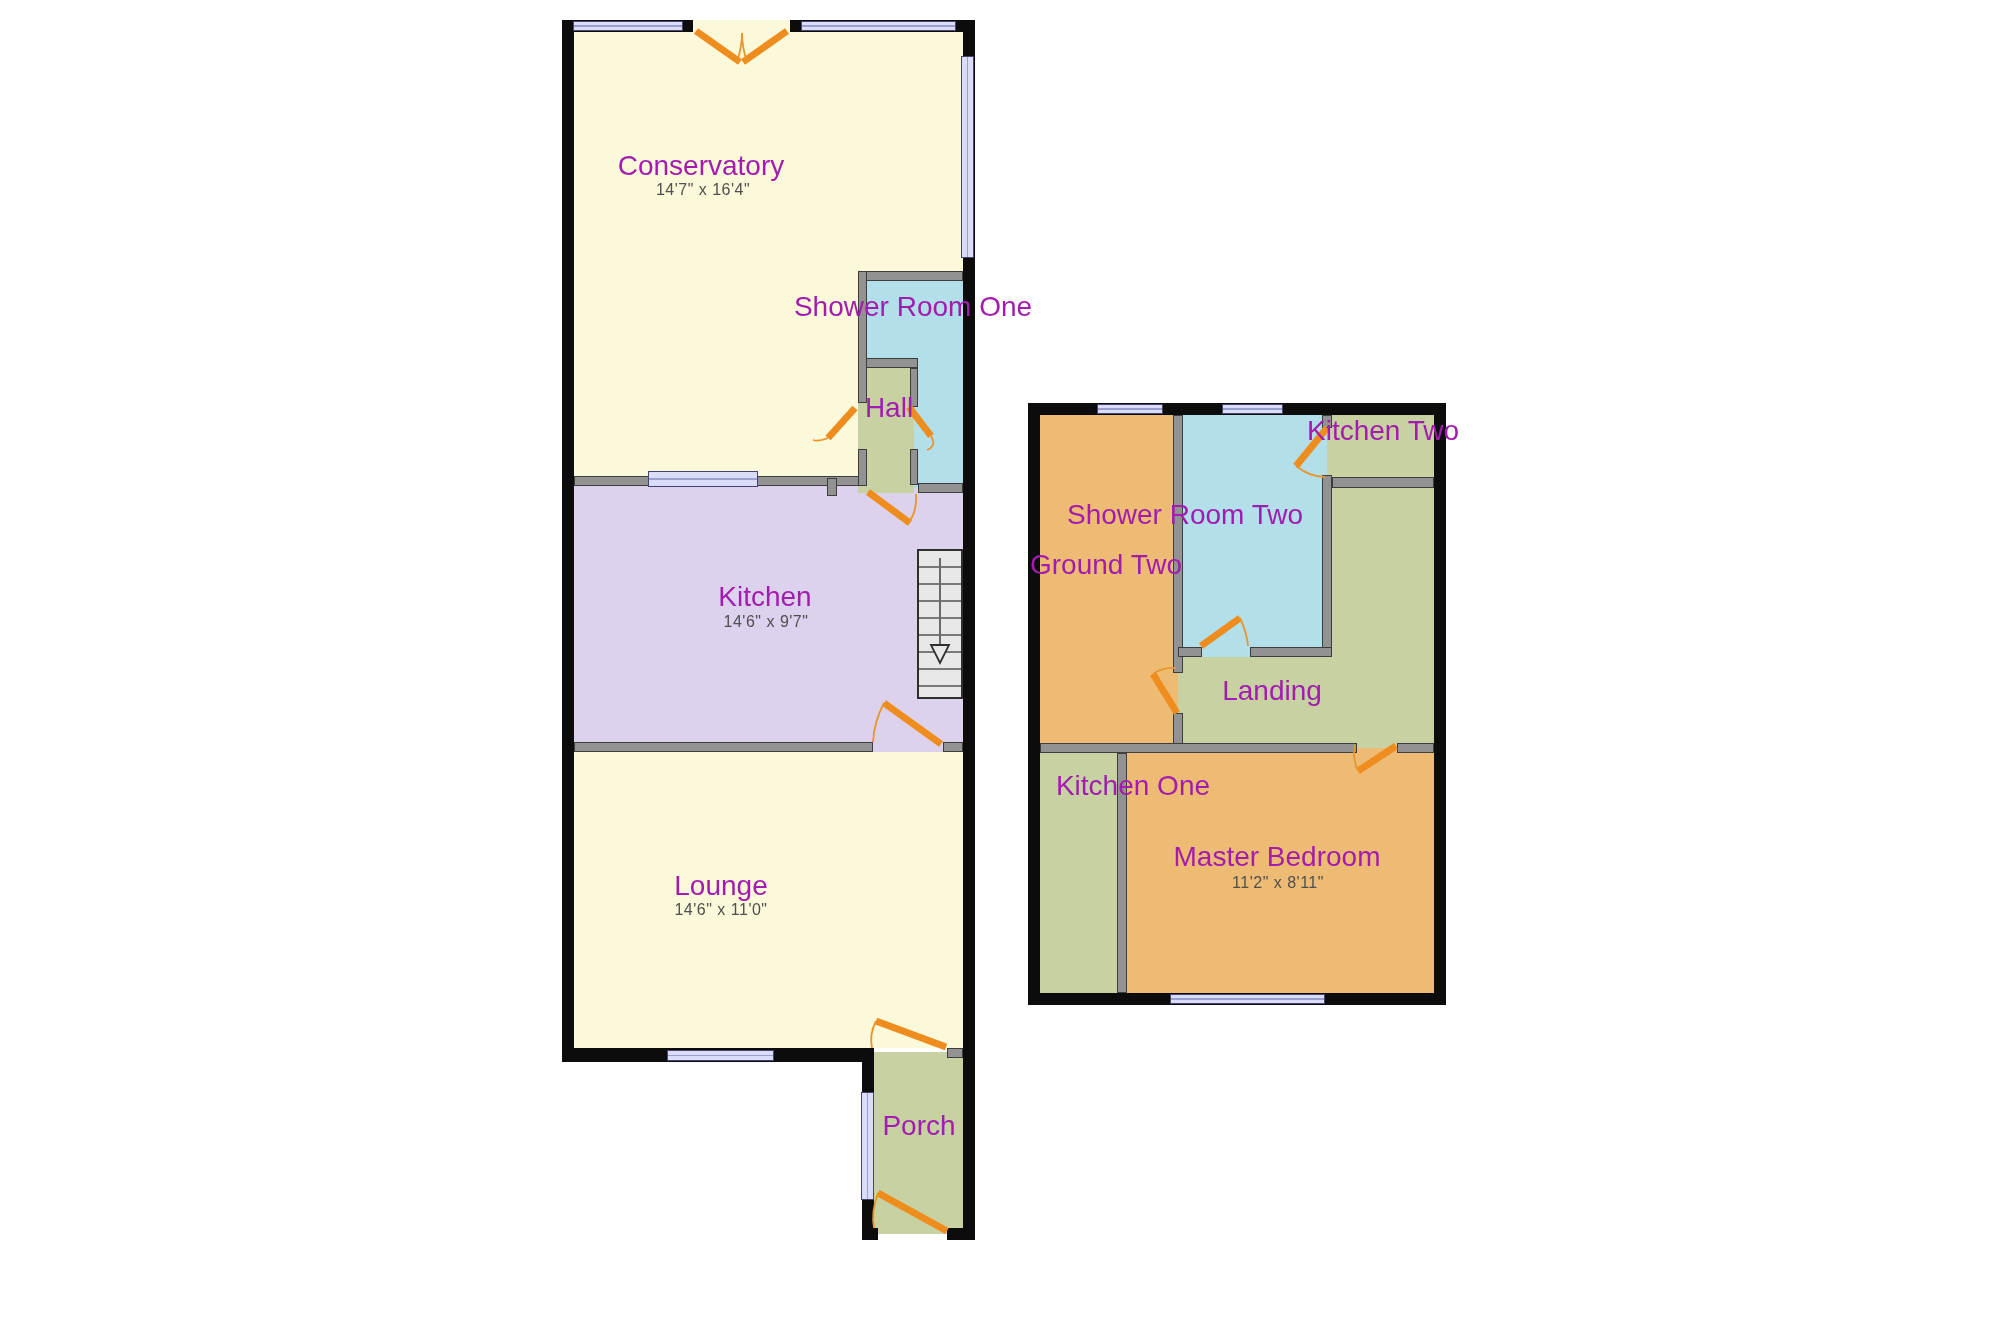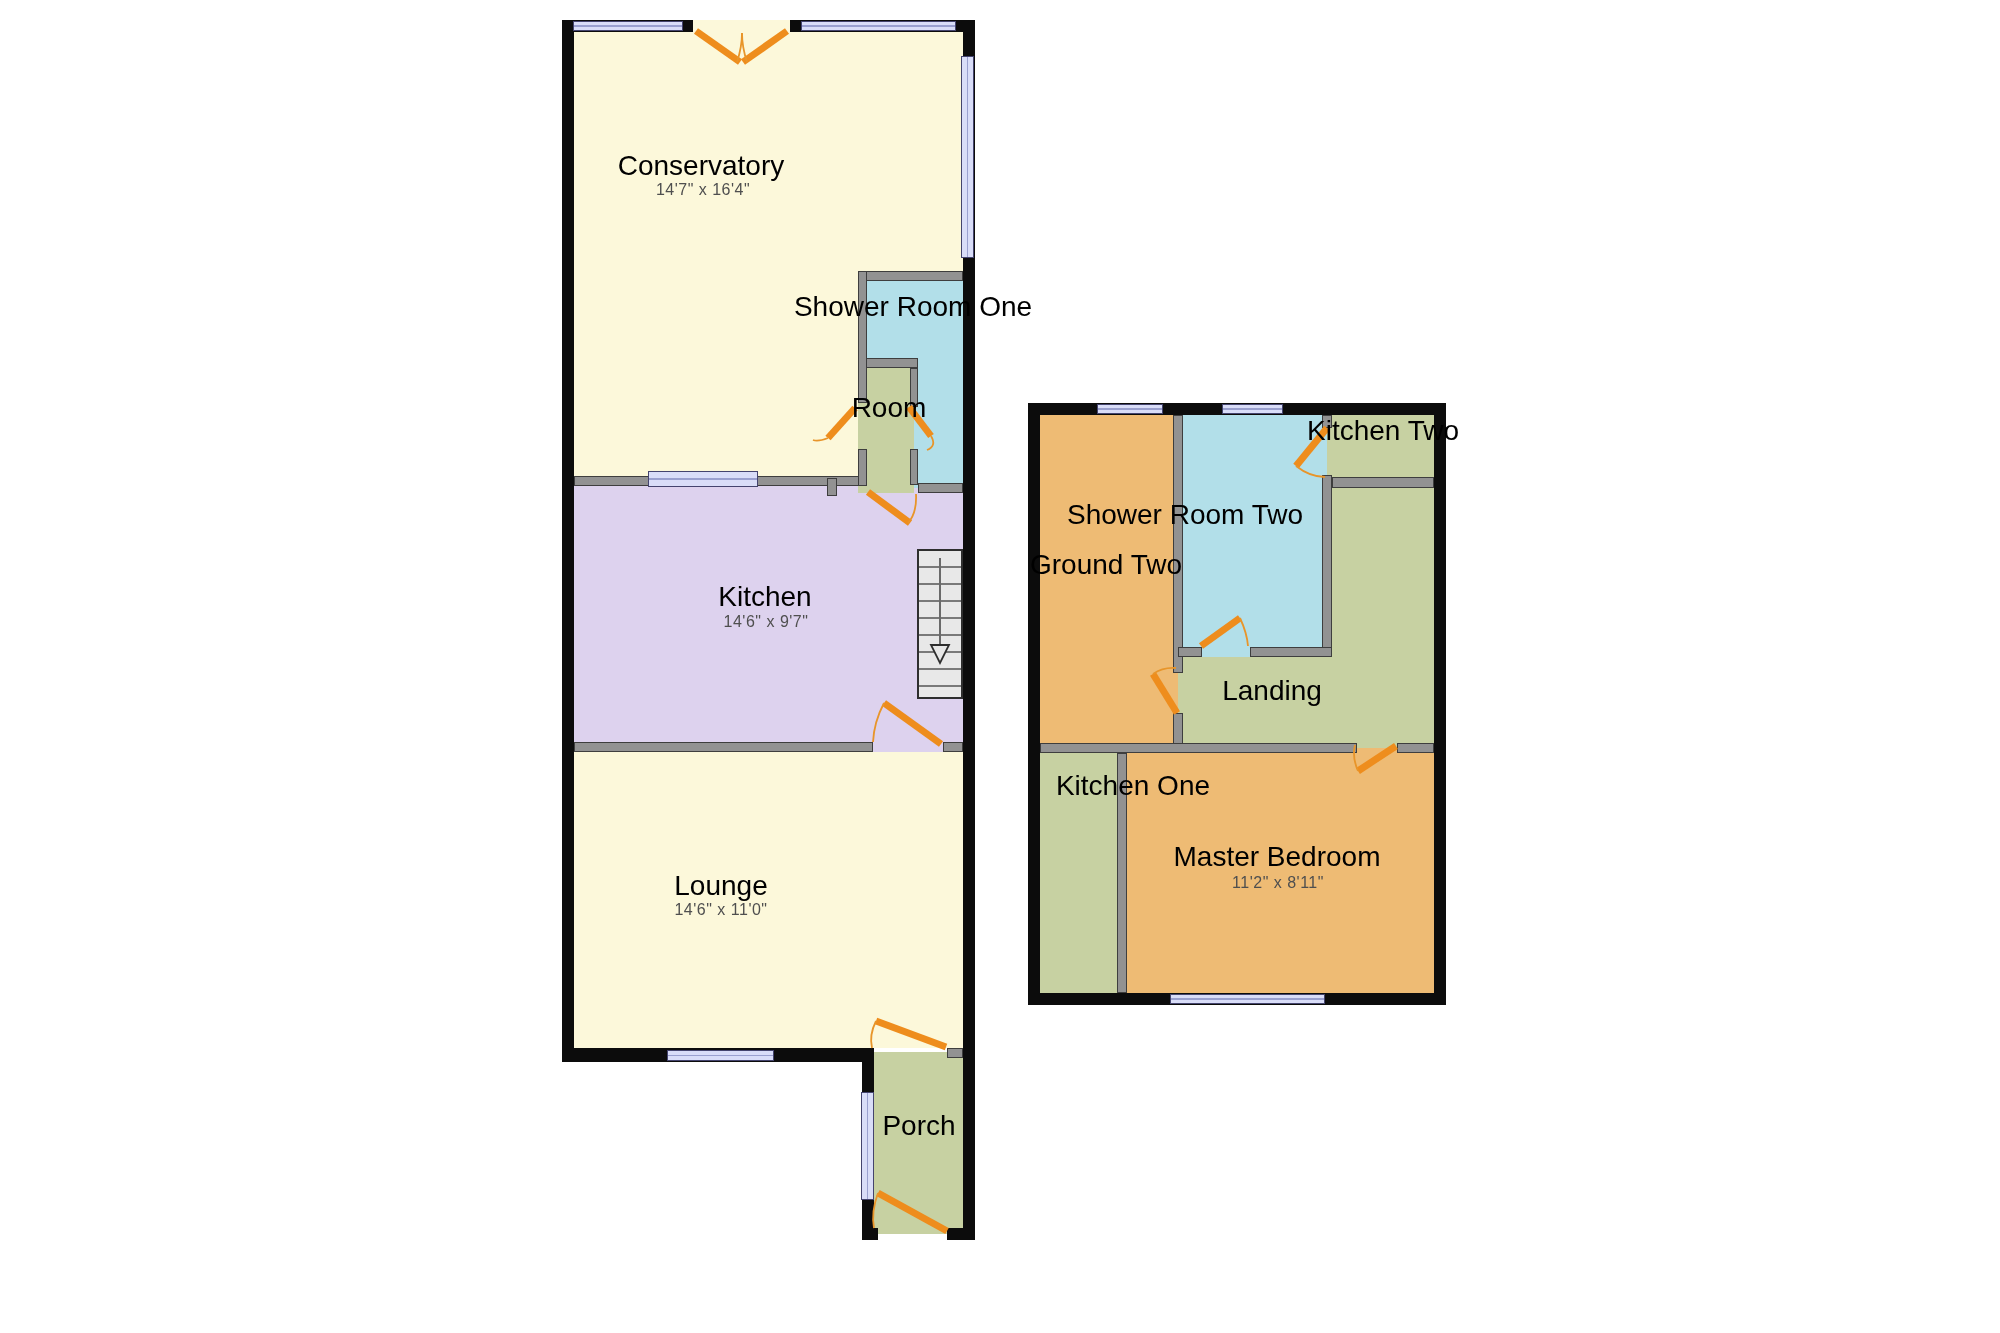--- a/index.html
+++ b/index.html
@@ -10,21 +10,21 @@
   .purple{background:#ddd2ee;}
   .blue{background:#b2dfe9;}
   .green{background:#c7d1a2;}
   .orange{background:#eebb74;}
   .wallb{position:absolute;background:#0c0c0c;}
   .wallg{position:absolute;background:#929292;border:1px solid #3e3e3e;box-sizing:border-box;}
   .gap-cream{position:absolute;background:#fcf8da;}
   .win{position:absolute;box-sizing:border-box;border:1px solid #44446e;}
   .win-h{background:linear-gradient(to bottom,#d9ddf8 0 42%,#9aa0cf 42% 58%,#d9ddf8 58% 100%);}
   .win-v{background:linear-gradient(to right,#d9ddf8 0 42%,#9aa0cf 42% 58%,#d9ddf8 58% 100%);}
-  .name{position:absolute;transform:translate(-50%,-50%);font-size:28px;color:#000000;white-space:nowrap;}
+  .name{position:absolute;transform:translate(-50%,-50%);font-size:28px;color:#a21caf;white-space:nowrap;}
   .dim{position:absolute;transform:translate(-50%,-50%);font-size:16px;color:#4f4f4f;letter-spacing:.5px;white-space:nowrap;}
   .title{position:absolute;transform:translate(-50%,-50%);font-size:49px;color:#000;letter-spacing:1px;white-space:nowrap;}
   svg.overlay{position:absolute;left:0;top:0;pointer-events:none;}
 </style>
 </head>
 <body>
 
 <div id="stage">
 
   <div class="room cream" style="left:568px;top:26px;width:395px;height:1022px;"></div>
@@ -140,21 +140,21 @@
         <path d="M 1240,618 Q 1247,633 1248,646"></path>
         <path d="M 1153,674 Q 1163,667 1176,668"></path>
         <path d="M 1358,771 Q 1352,757 1355,745"></path>
       </g>
     </g>
   </svg>
 
   <div class="name" style="left:701px;top:166px;">Conservatory</div>
   <div class="dim" style="left:703px;top:190px;">14'7" x 16'4"</div>
   <div class="name" style="left:913px;top:307px;">Shower Room One</div>
-  <div class="name" style="left:889px;top:408px;">Room</div>
+  <div class="name" style="left:889px;top:408px;">Hall</div>
   <div class="name" style="left:765px;top:597px;">Kitchen</div>
   <div class="dim" style="left:766px;top:622px;">14'6" x 9'7"</div>
   <div class="name" style="left:721px;top:886px;">Lounge</div>
   <div class="dim" style="left:721px;top:910px;">14'6" x 11'0"</div>
   <div class="name" style="left:919px;top:1126px;">Porch</div>
 
   <div class="name" style="left:1106px;top:565px;">Ground Two</div>
   <div class="name" style="left:1185px;top:515px;">Shower Room Two</div>
   <div class="name" style="left:1383px;top:431px;">Kitchen Two</div>
   <div class="name" style="left:1272px;top:691px;">Landing</div>

